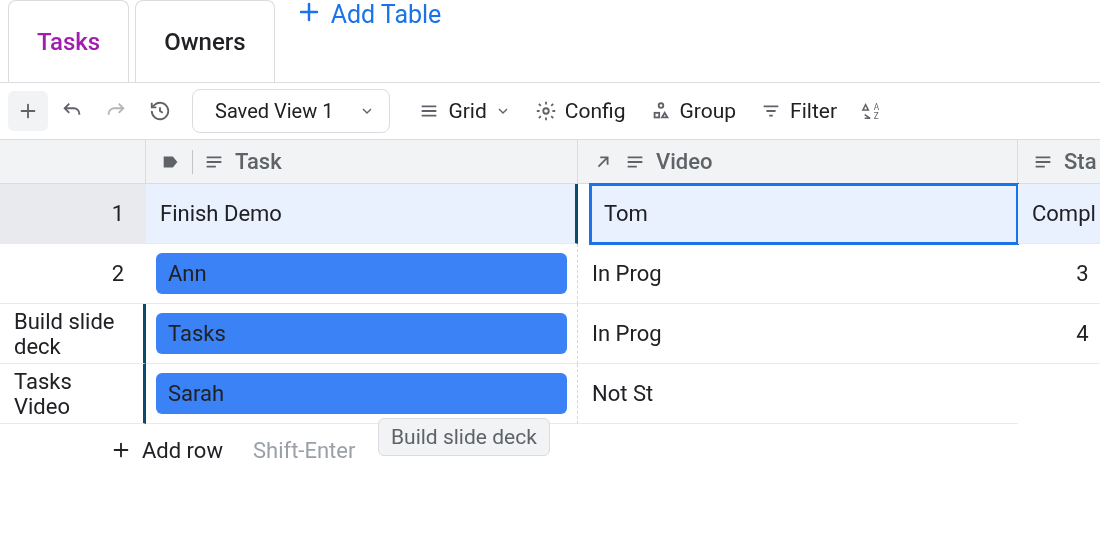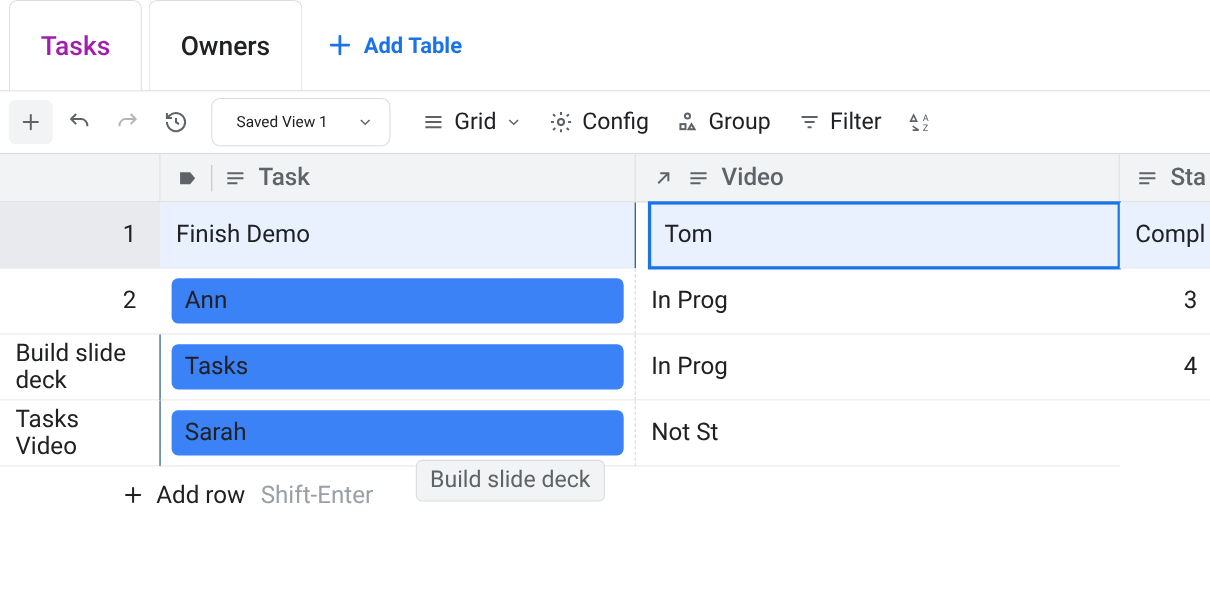--- a/index.html
+++ b/index.html
@@ -42,24 +42,24 @@
   .tab.inactive {
     font-weight: 500;
     color: #202124;
     border-color: #dadce0;
     border-top-left-radius: 8px;
     border-top-right-radius: 8px;
     margin-left: 6px;
   }
   .add-table {
     display: flex;
-    align-items: center;
+    align-items: flex-start;
     color: #1a73e8;
-    font-size: 20px;
-    font-weight: 700;
+    font-size: 25px;
+    font-weight: 400;
     cursor: pointer;
     padding-left: 22px;
     gap: 10px;
   }
   .plus-svg { width: 24px; height: 24px; flex-shrink: 0; }
   
   .toolbar {
     display: flex;
     align-items: center;
     height: 58px;
@@ -80,21 +80,21 @@
   .tb-icon { width: 22px; height: 22px; stroke: #5f6368; stroke-width: 2; fill: none; }
   .tb-dropdown {
     display: flex; align-items: center;
     border: 1px solid #dadce0;
     border-radius: 8px;
     height: 44px;
     padding: 0 14px 0 22px;
     margin-left: 8px;
     gap: 26px;
     cursor: pointer;
-    font-size: 14px;
+    font-size: 20px;
   }
   .tb-group {
     display: flex; align-items: center; gap: 8px;
     padding: 0 10px;
     cursor: pointer;
   }
   .chev { width: 16px; height: 16px; stroke: #5f6368; stroke-width: 2; fill: none; }
   
   .grid {
     display: grid;
@@ -121,21 +121,21 @@
     height: 60px;
     display: flex; align-items: center;
     font-size: 22px;
     padding: 0 14px;
   }
   .rownum {
     justify-content: flex-end;
     padding-right: 22px;
     color: #202124;
   }
-  .task-col { border-right: 1px solid #0c4a6e; }
+  .task-col { border-right: 3px solid #0c4a6e; }
   .owner-col { padding: 0 10px; border-right: 1px dashed #d6d6d6; }
   .status-col { padding-left: 14px; }
   .chip {
     background: #3b82f6;
     border-radius: 6px;
     padding: 8px 12px;
     width: 100%;
     font-size: 22px;
   }
   .chip.plain { background: transparent; padding-left: 4px; }
@@ -150,21 +150,21 @@
   
   .addrow {
     grid-column: 1 / -1;
     display: flex; align-items: center;
     height: 52px;
     font-size: 22px;
     padding-left: 110px;
     gap: 10px;
     cursor: pointer;
   }
-  .addrow .hint { color: #9aa0a6; margin-left: 4px; }
+  .addrow .hint { color: #9aa0a6; margin-left: 20px; }
   
   .tooltip {
     position: absolute;
     left: 378px;
     top: 418px;
     background: #f1f3f4;
     border: 1px solid #dadce0;
     border-radius: 6px;
     padding: 6px 12px;
     font-size: 21px;

